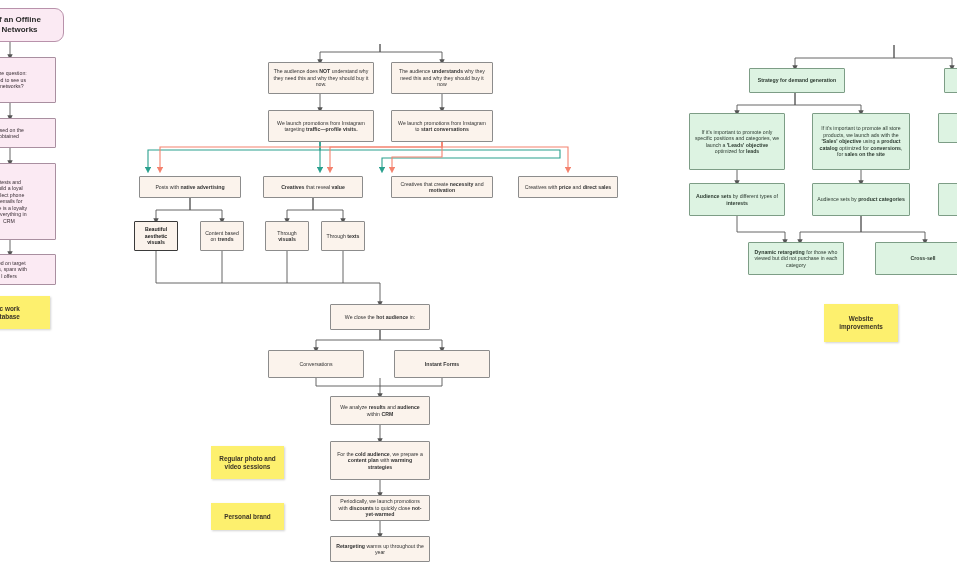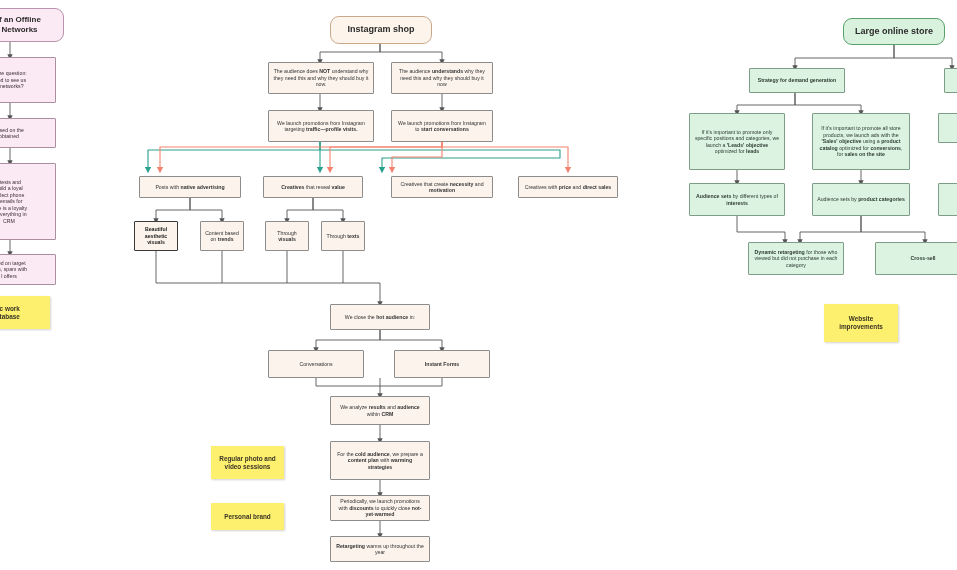--- a/index.html
+++ b/index.html
@@ -169,23 +169,20 @@
     <span style="white-space:pre-line;">ased on target
 ents, spam with
 l offers</span>
   </div>
 
   <div class="node v-note" style="left:-38px;top:296px;width:88px;height:33px;">
     <span style="white-space:pre-line;">atic work
 database</span>
   </div>
 
-  <div class="node v-root-cream" style="left:330px;top:16px;width:102px;height:28px;">
-    <span>Instagram shop</span>
-  </div>
 
   <div class="node v-cream" style="left:268px;top:62px;width:106px;height:32px;">
     <span>The audience does <b>NOT</b> understand why they need this and why they should buy it now.</span>
   </div>
 
   <div class="node v-cream" style="left:391px;top:62px;width:102px;height:32px;">
     <span>The audience <b>understands</b> why they need this and why they should buy it now</span>
   </div>
 
   <div class="node v-cream" style="left:268px;top:110px;width:106px;height:32px;">
@@ -257,23 +254,20 @@
   </div>
 
   <div class="node v-note" style="left:211px;top:446px;width:73px;height:33px;">
     <span>Regular <b>photo and video sessions</b></span>
   </div>
 
   <div class="node v-note" style="left:211px;top:503px;width:73px;height:27px;">
     <span><b>Personal brand</b></span>
   </div>
 
-  <div class="node v-root-green" style="left:843px;top:18px;width:102px;height:27px;">
-    <span>Large online store</span>
-  </div>
 
   <div class="node v-green" style="left:749px;top:68px;width:96px;height:25px;">
     <span style="font-weight:bold;">Strategy for demand generation</span>
   </div>
 
   <div class="node v-green" style="left:944px;top:68px;width:60px;height:25px;">
     
   </div>
 
   <div class="node v-green" style="left:689px;top:113px;width:96px;height:57px;">

